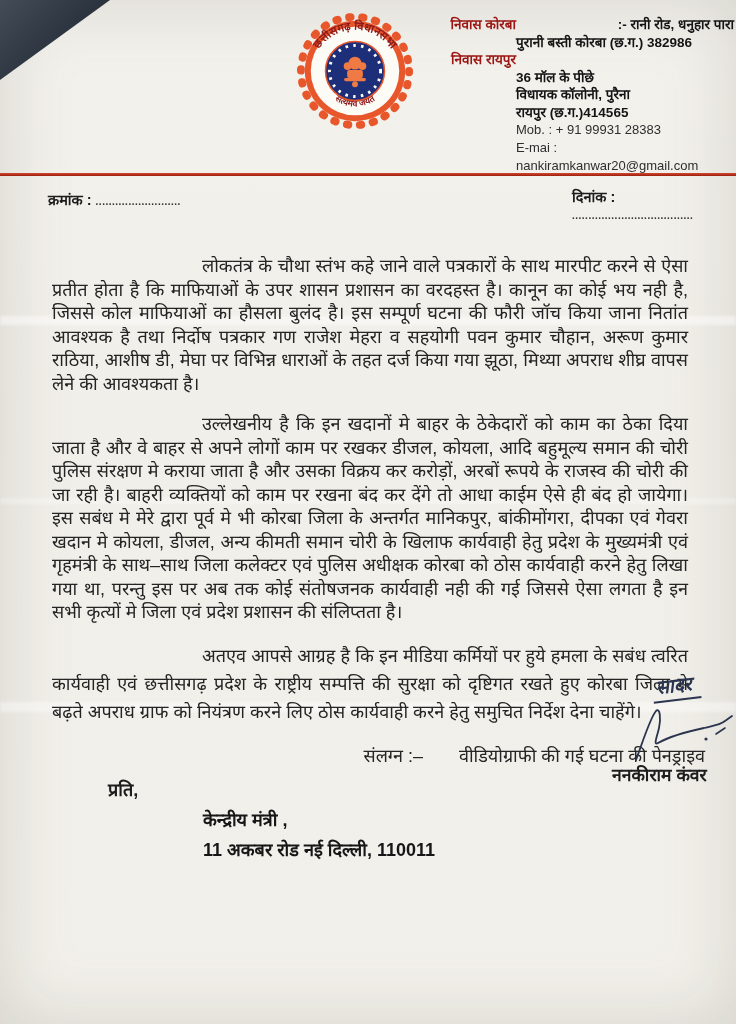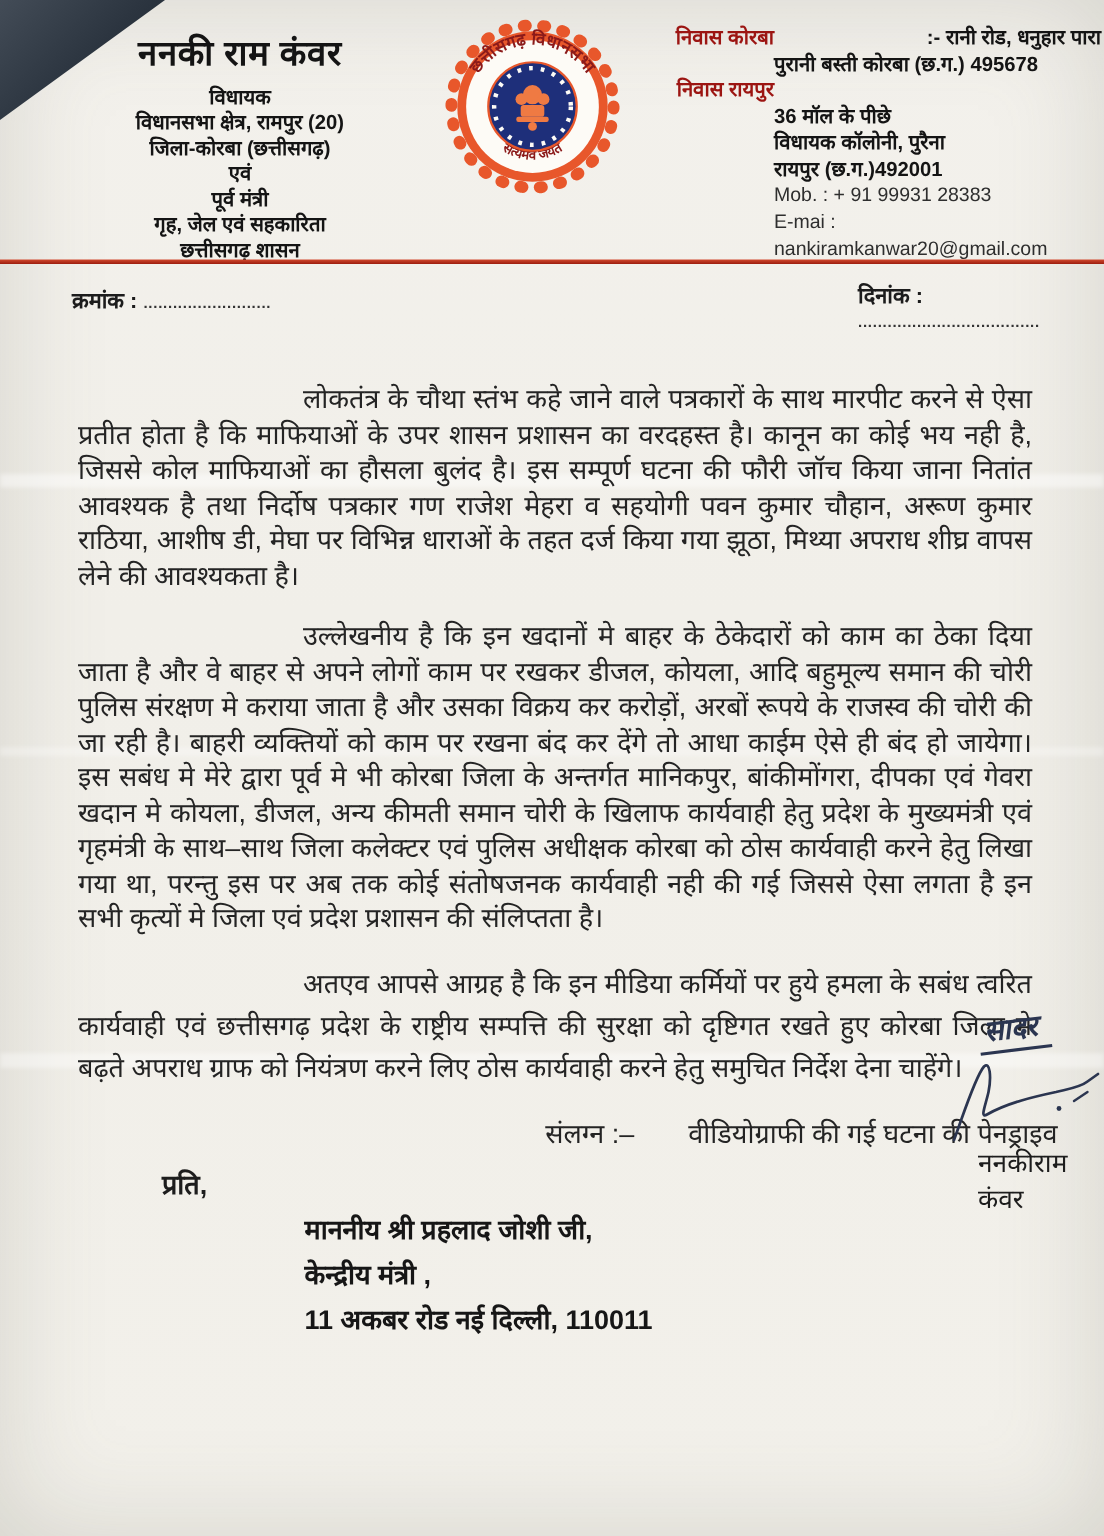--- a/index.html
+++ b/index.html
@@ -61,47 +61,37 @@
   .enc-label{flex:0 0 auto;}
 
   
   .hand-salute{
     position:absolute;left:652px;top:672px;
     font-size:19px;color:#2b3550;font-style:italic;font-weight:bold;
     transform:rotate(-7deg);
     border-bottom:2px solid #2b3550;padding:0 8px 1px 4px;
   }
   .sig-svg{position:absolute;left:628px;top:702px;width:108px;height:62px;}
-  .signer-name{position:absolute;left:612px;top:762px;font-size:17.5px;font-weight:normal;color:#1d1d1d;margin-left:40px;}
+  .signer-name{position:absolute;left:612px;top:762px;font-size:17.5px;font-weight:bold;color:#1d1d1d;}
 
   
   .prati{position:absolute;left:108px;top:777px;font-size:18px;font-weight:bold;color:#1d1d1d;}
   .recipient{position:absolute;left:203px;top:805px;font-size:18px;font-weight:bold;color:#161616;line-height:30px;}
   .recipient span{display:block;}
 </style>
 </head>
 <body>
 
 <div class="page">
 
   <div class="corner-shadow"></div>
   <div class="streak s1"></div>
   <div class="streak s2"></div>
   <div class="streak s3"></div>
 
-  <div class="lh-left">
-    <div class="lh-name">ननकी राम कंवर</div>
-    <span class="lh-line">विधायक</span>
-    <span class="lh-line">विधानसभा क्षेत्र, रामपुर (20)</span>
-    <span class="lh-line">जिला-कोरबा (छत्तीसगढ़)</span>
-    <span class="lh-line">एवं</span>
-    <span class="lh-line">पूर्व मंत्री</span>
-    <span class="lh-line">गृह, जेल एवं सहकारिता</span>
-    <span class="lh-line">छत्तीसगढ़ शासन</span>
-  </div>
 
   <svg class="emblem" viewBox="0 0 120 124">
     <defs>
       <path id="arc-top" d="M 16,64 A 44,44 0 0 1 104,64"></path>
       <path id="arc-bot" d="M 24,62 A 36,36 0 0 0 96,62"></path>
     </defs>
 
     <circle cx="60" cy="62" r="55" fill="none" stroke="#e8572b" stroke-width="8" stroke-dasharray="1.5 11.8" stroke-linecap="round"></circle>
     <circle cx="60" cy="62" r="51" fill="#e8572b"></circle>
     <circle cx="60" cy="62" r="45" fill="#fdfbf6"></circle>
@@ -124,27 +114,27 @@
       <rect x="49" y="69" width="22" height="3.5" rx="1.5" fill="#ef7a43"></rect>
       <circle cx="60" cy="75.5" r="3" fill="#ef7a43"></circle>
     </g>
   </svg>
 
   <div class="lh-right">
     <div class="c-row">
       <span class="c-label">निवास कोरबा</span>
       <span class="c-text">:- रानी रोड, धनुहार पारा</span>
     </div>
-    <div class="c-plain">पुरानी बस्ती कोरबा (छ.ग.) 495678</div>
+    <div class="c-plain">पुरानी बस्ती कोरबा (छ.ग.) 382986</div>
     <div class="c-row">
       <span class="c-label">निवास रायपुर</span>
     </div>
     <div class="c-plain">36 मॉल के पीछे</div>
     <div class="c-plain">विधायक कॉलोनी, पुरैना</div>
-    <div class="c-plain">रायपुर (छ.ग.)492001</div>
+    <div class="c-plain">रायपुर (छ.ग.)414565</div>
     <div class="c-latin">Mob. : + 91 99931 28383</div>
     <div class="c-latin">E-mai : nankiramkanwar20@gmail.com</div>
   </div>
 
   <div class="rule"></div>
 
   <div class="ref-num">
     <span>क्रमांक :</span>
     <span class="dots">..........................</span>
   </div>
@@ -166,18 +156,17 @@
   <div class="hand-salute">सादर</div>
   <svg class="sig-svg" viewBox="0 0 108 62">
     <path d="M8,58 C14,42 22,16 28,9 C32,5 33,16 31,26 C29,35 25,44 30,41 C44,33 62,29 76,26 C84,24 92,23 97,19 l7,-5" fill="none" stroke="#2b3550" stroke-width="1.8" stroke-linecap="round"></path>
     <path d="M88,32 l9,-6" fill="none" stroke="#2b3550" stroke-width="1.6" stroke-linecap="round"></path>
     <circle cx="78" cy="37" r="1.6" fill="#2b3550"></circle>
   </svg>
   <div class="signer-name">ननकीराम कंवर</div>
 
   <div class="prati">प्रति,</div>
   <div class="recipient">
-    <span>माननीय श्री प्रहलाद जोशी जी,</span>
     <span>केन्द्रीय मंत्री ,</span>
     <span>11 अकबर रोड नई दिल्ली, 110011</span>
   </div>
 
 </div>
 
 </body></html>

